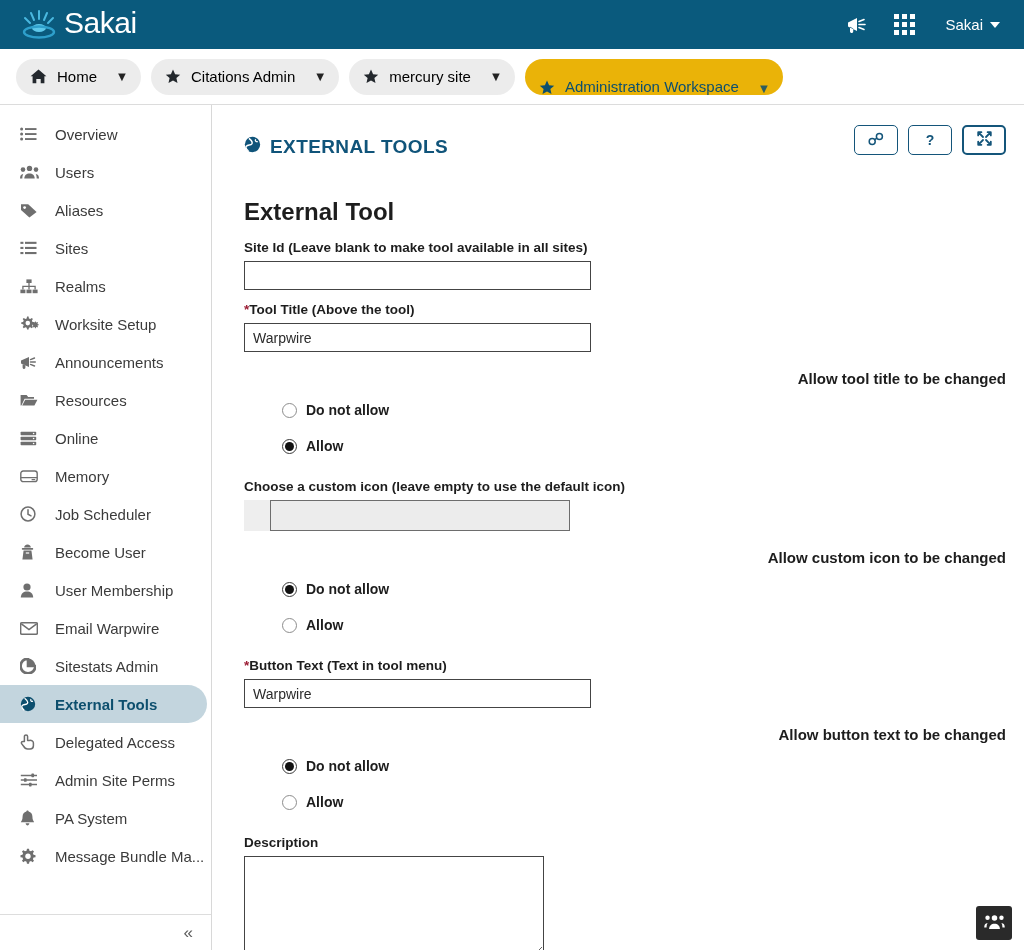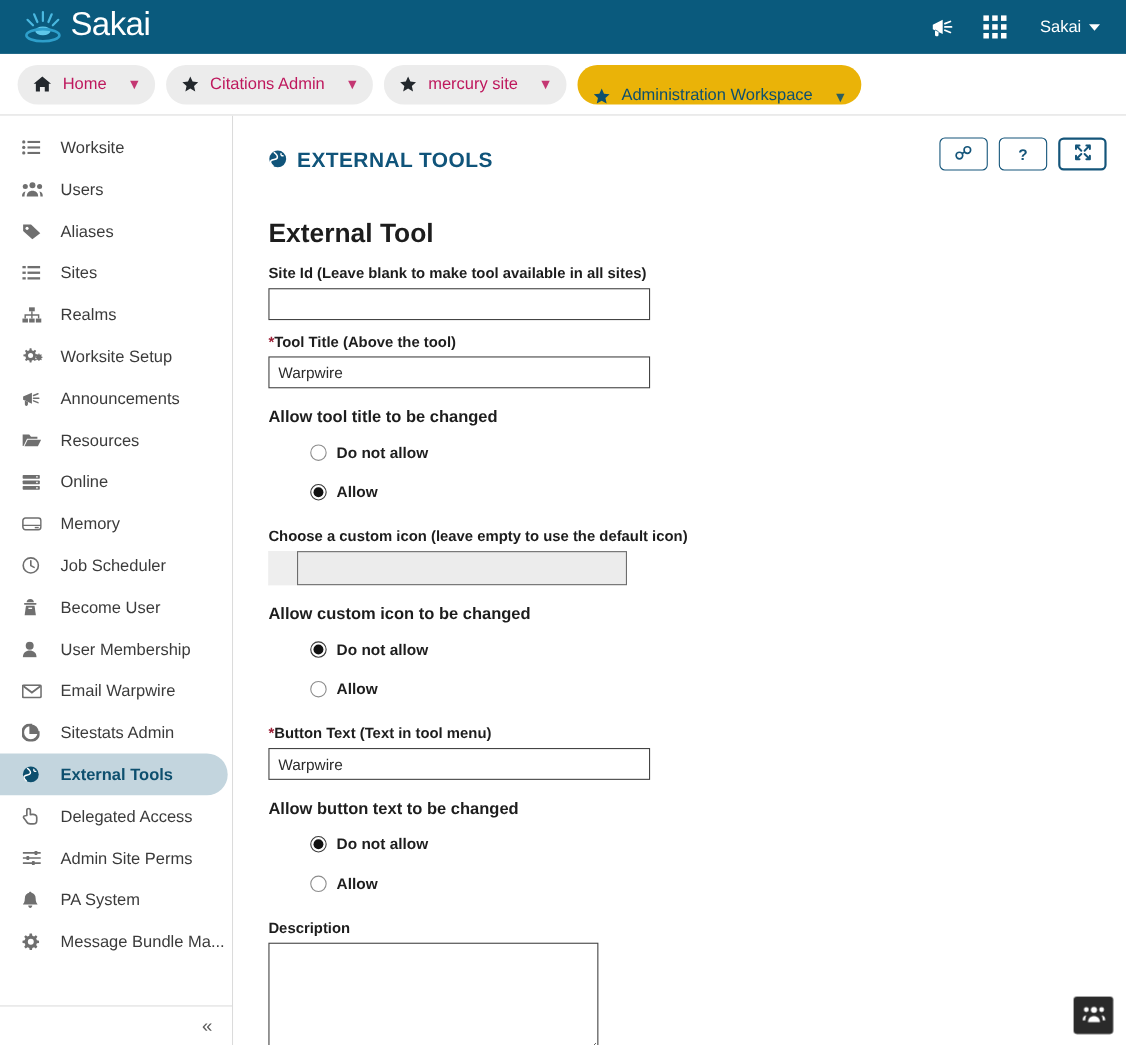--- a/index.html
+++ b/index.html
@@ -75,21 +75,21 @@
   .site-tab {
     display: flex; align-items: center;
     height: 36px;
     border-radius: 18px;
     background: #ececec;
     border: none;
     cursor: pointer;
     padding: 0 6px 0 14px;
     font-family: "Liberation Sans", sans-serif;
     font-size: 15px;
-    color: #be185d;
+    color: #000000;
     white-space: nowrap;
   }
   .site-tab.active { background: #eab308; color: #0d4f6e; font-weight: normal; align-items: flex-end; }
   .site-tab .tab-ico {
     margin-right: 10px; display: flex; align-items: center;
     color: #23282d;
   }
   .site-tab.active .tab-ico { color: #0d4f6e; }
   .site-tab .tab-label { margin-right: 12px; }
   .site-tab .tab-caret {
@@ -193,20 +193,21 @@
     margin: 0 0 14px 0;
   }
   .field-label {
     font-size: 13.5px; font-weight: bold; color: #1d1d1d;
     margin-bottom: 6px; display: block;
   }
   .req-star { color: #9c1e35; }
   .group-label {
     font-size: 15px; font-weight: bold; color: #1d1d1d;
     margin: 18px 0 8px 0;
+    text-align: right;
   }
   .text-input {
     width: 347px; height: 29px;
     border: 1px solid #444444;
     border-radius: 0;
     padding: 0 8px;
     font-family: "Liberation Sans", sans-serif;
     font-size: 14px;
     color: #2b2b2b;
     background: #ffffff;
@@ -373,21 +374,21 @@
           <g fill="currentColor">
             <circle cx="1.6" cy="2" r="1.5"></circle>
               <rect x="5" y="1.1" width="11.5" height="1.9"></rect>
             <circle cx="1.6" cy="7" r="1.5"></circle>
               <rect x="5" y="6.1" width="11.5" height="1.9"></rect>
             <circle cx="1.6" cy="12" r="1.5"></circle>
               <rect x="5" y="11.1" width="11.5" height="1.9"></rect>
           </g>
         </svg>
       </span>
-      <span>Worksite</span>
+      <span>Overview</span>
     </div>
 
     <div class="nav-item">
       <span class="nav-ico">
         <svg width="19" height="14" viewBox="0 0 19 14" aria-hidden="true">
           <g fill="currentColor">
             <circle cx="9.5" cy="3.4" r="2.7"></circle>
             <circle cx="3" cy="4.6" r="2.3"></circle>
             <circle cx="16" cy="4.6" r="2.3"></circle>
             <path d="M4.3 13.6 C4.3 10.3 6.5 8.4 9.5 8.4 C12.5 8.4 14.7 10.3 14.7 13.6 Z"></path>

